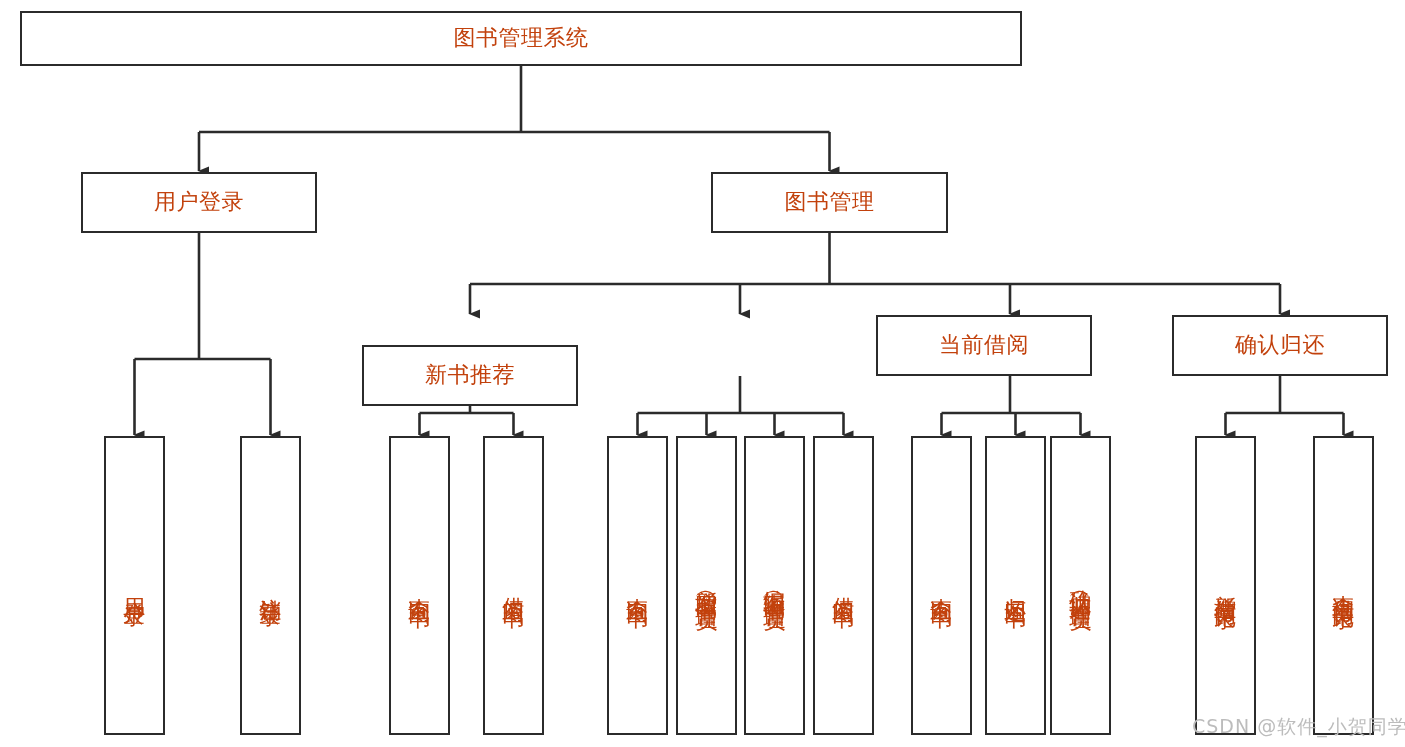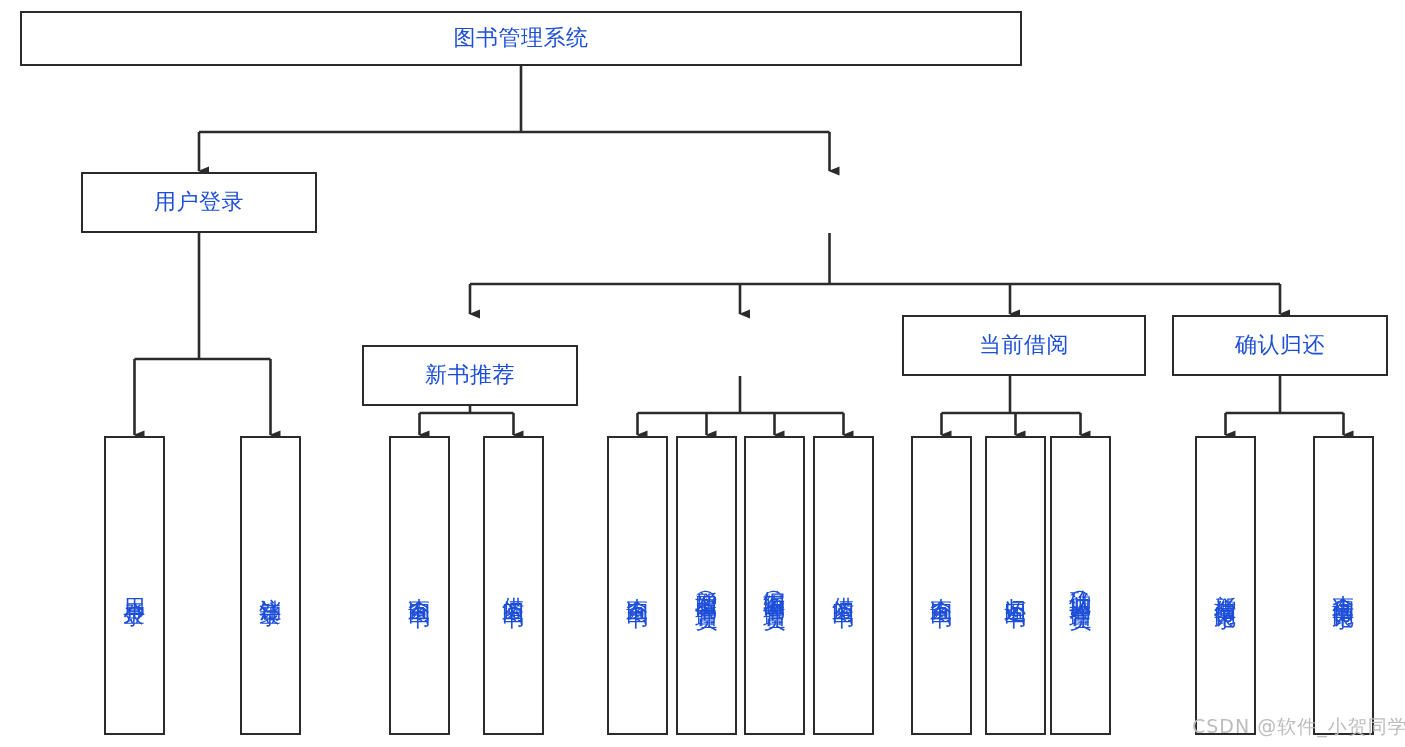--- a/index.html
+++ b/index.html
@@ -28,21 +28,21 @@
   }
   .node {
     position: absolute;
     box-sizing: border-box;
     border: 2.4px solid #2b2b2b;
     background: #ffffff;
     display: flex;
     align-items: center;
     justify-content: center;
     text-align: center;
-    color: #1d4ed8;
+    color: #c2410c;
     font-family: "DejaVu Sans", "Liberation Sans", sans-serif;
   }
   .node.horiz {
     font-size: 22px;
     line-height: 1.2;
     letter-spacing: 0.5px;
   }
   .node.vert {
     writing-mode: vertical-rl;
     text-orientation: upright;
@@ -115,25 +115,28 @@
       </g>
   </svg>
 
   <div class="node horiz" style="left: 20px; top: 11px; width: 1002px; height: 55px;">
       <span>图书管理系统</span>
     </div>
 
   <div class="node horiz" style="left: 81px; top: 172px; width: 236px; height: 61px;">
       <span>用户登录</span>
     </div>
+  <div class="node horiz" style="left: 711px; top: 172px; width: 237px; height: 61px;">
+      <span>图书管理</span>
+    </div>
 
   <div class="node horiz" style="left: 362px; top: 315px; width: 216px; height: 61px; margin-top: 30px;">
       <span>新书推荐</span>
     </div>
-  <div class="node horiz" style="left: 902px; top: 315px; width: 244px; height: 61px;">
+  <div class="node horiz" style="left: 876px; top: 315px; width: 216px; height: 61px;">
       <span>当前借阅</span>
     </div>
   <div class="node horiz" style="left: 1172px; top: 315px; width: 216px; height: 61px;">
       <span>确认归还</span>
     </div>
 
   <div class="node vert" style="left: 104px; top: 436px; width: 61px; height: 299px;">
       <span class="vtext">用户登录</span>
     </div>
   <div class="node vert" style="left: 240px; top: 436px; width: 61px; height: 299px;">

